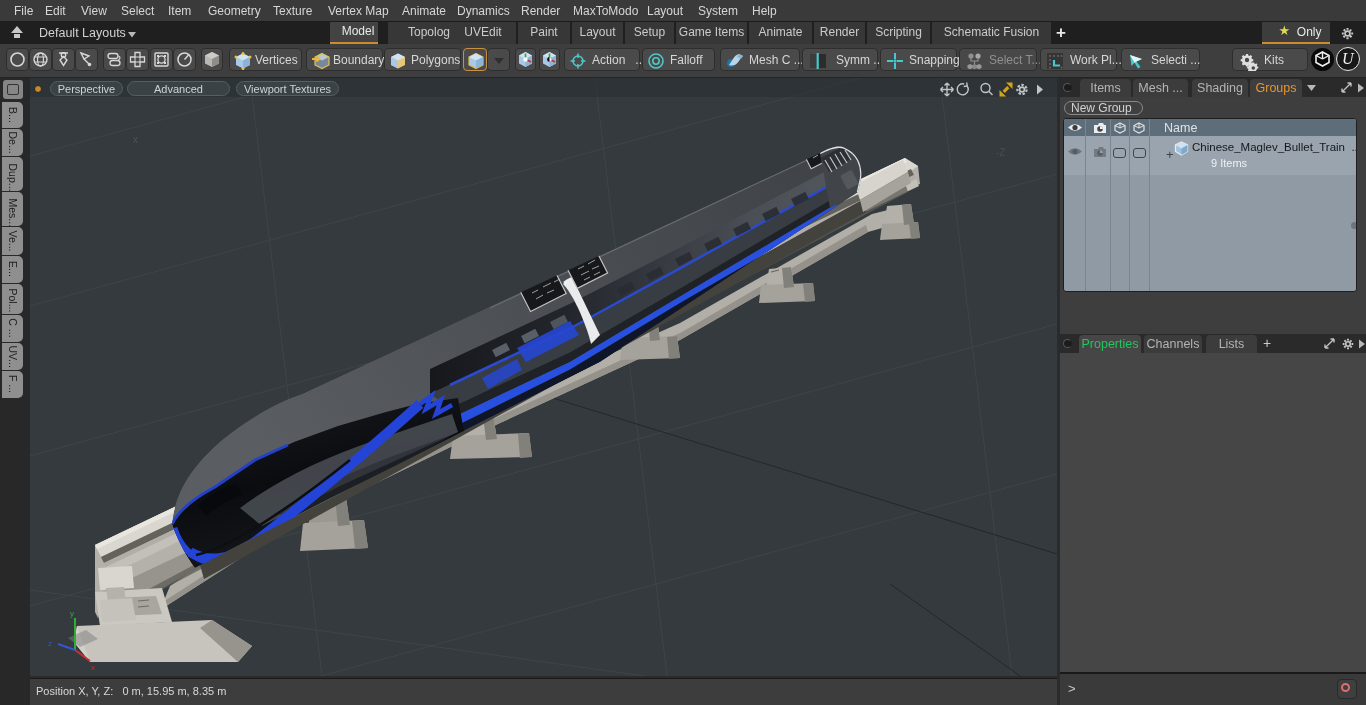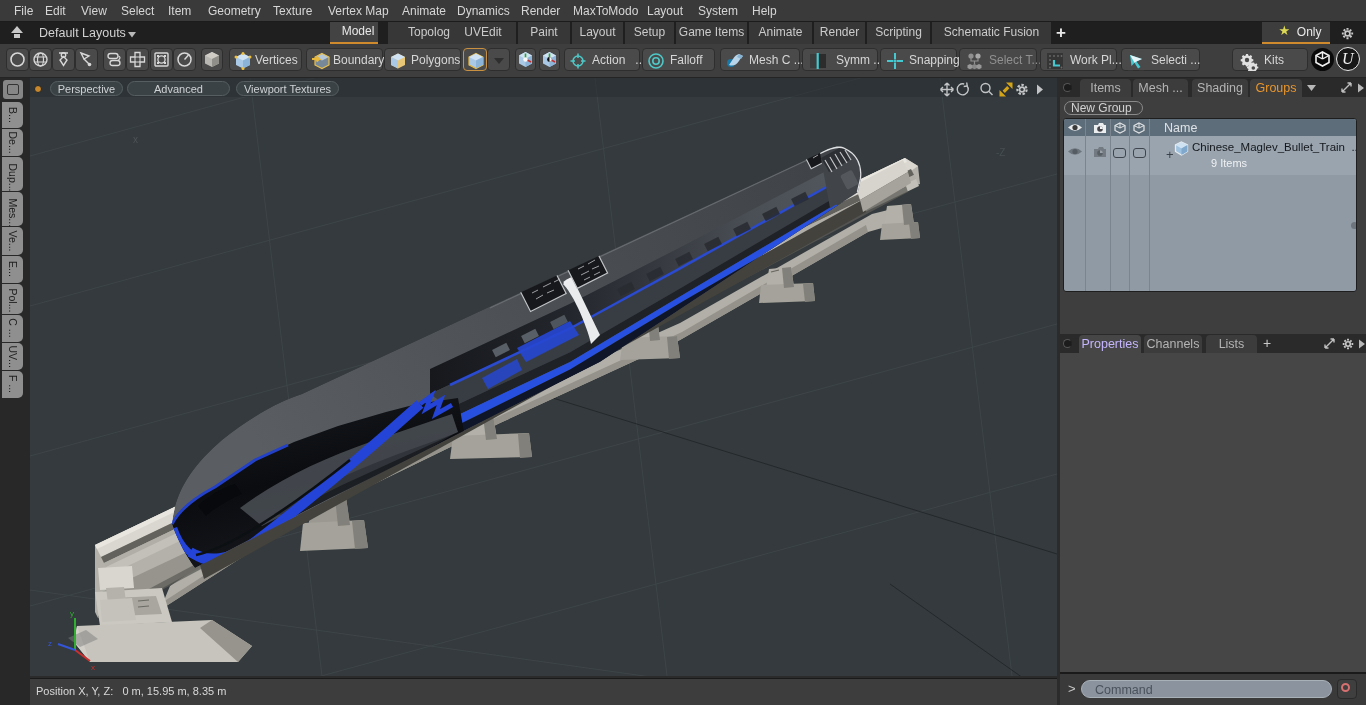--- a/index.html
+++ b/index.html
@@ -619,44 +619,41 @@
           <path d="M7.5 7.5 L13.5 4 L13.5 10.5 L7.5 14 Z" fill="#7fa8cc"></path>
         </svg>
       <span class="abs" style="left:128px;top:22px;font-size:11.5px;color:#14181c">Chinese_Maglev_Bullet_Train&nbsp; ...</span>
       <span class="abs" style="left:147px;top:38px;font-size:11px;color:#eff1f3">9 Items</span>
 
       <div class="abs" style="left:287px;top:103px;width:7px;height:7px;border-radius:50%;background:#6e757c"></div>
     </div>
 
     <div class="abs" style="left:0;top:256px;width:306px;height:19px;background:#2a2a2a">
       <div class="abs" style="left:3px;top:5px;width:9px;height:9px;border-radius:50%;background:#1c1c1c;border:1px solid #555;border-right-color:#222"></div>
-      <div class="rtab" style="left:19px;top:1px;width:62px;height:18px;line-height:19px;background:#464646;color:#c4b5fd">Properties</div>
+      <div class="rtab" style="left:19px;top:1px;width:62px;height:18px;line-height:19px;background:#464646;color:#22c55e">Properties</div>
       <div class="rtab" style="left:84px;top:1px;width:58px;height:18px;line-height:19px">Channels</div>
       <div class="rtab" style="left:146px;top:1px;width:51px;height:18px;line-height:19px">Lists</div>
       <span class="abs" style="left:203px;top:1px;font-size:14px;color:#c8c8c8">+</span>
       <svg class="abs" style="left:263px;top:3px" width="13" height="13" viewBox="0 0 13 13">
           <g stroke="#c0c0c0" stroke-width="1.4" fill="none">
             <path d="M2 11 L11 2 M11 2 L7.5 2 M11 2 L11 5.5 M2 11 L5.5 11 M2 11 L2 7.5"></path>
           </g>
         </svg>
       <svg class="abs" style="left:281px;top:3px" width="14" height="14" viewBox="0 0 16 16">
           <path fill="#c9c9c9" d="M8 4.5 A3.5 3.5 0 1 0 8 11.5 A3.5 3.5 0 1 0 8 4.5 M8 6.3 A1.7 1.7 0 1 1 8 9.7 A1.7 1.7 0 1 1 8 6.3 M6.9 2 h2.2 v2 h-2.2 Z M6.9 12 h2.2 v2 h-2.2 Z M2 6.9 v2.2 h2 v-2.2 Z M12 6.9 v2.2 h2 v-2.2 Z M3.2 4.5 l1.6 -1.6 1.4 1.4 -1.6 1.6 Z M11.4 12.7 l1.6 -1.6 -1.4 -1.4 -1.6 1.6 Z M4.5 12.8 l-1.6 -1.6 1.4 -1.4 1.6 1.6 Z M12.7 4.6 l-1.6 1.6 -1.4 -1.4 1.6 -1.6 Z"></path>
         </svg>
       <svg class="abs" style="left:298px;top:5px" width="8" height="10" viewBox="0 0 8 10">
           <path d="M1 0.5 L7 5 L1 9.5 Z" fill="#b8b8b8"></path>
         </svg>
     </div>
 
     <div class="abs" style="left:0;top:275px;width:306px;height:319px;background:#464646"></div>
 
     <div class="abs" style="left:0;top:594px;width:306px;height:33px;background:#3a3a3a;border-top:2px solid #1a1a1a">
       <span class="abs" style="left:8px;top:7px;font-size:13px;color:#c8c8c8">&gt;</span>
-      <div class="abs" style="left:21px;top:6px;width:251px;height:18px;background:#8a939e;border:1px solid #a8b0b8;border-radius:9px">
-        <span style="position:absolute;left:13px;top:2px;font-size:12.5px;color:#4a525c">Command</span>
-      </div>
       <div class="abs" style="left:277px;top:5px;width:20px;height:20px;background:#3f3f3f;border:1px solid #2a2a2a;border-radius:4px">
         <div style="position:absolute;left:3px;top:3px;width:9px;height:9px;border:2.5px solid #d77070;border-radius:50%"></div>
       </div>
     </div>
   </div>
 
   <div class="abs" id="statusbar">
     <span style="position:absolute;left:6px;top:6px;font-size:11px;color:#d8d8d8">Position X, Y, Z:&nbsp;&nbsp; 0 m, 15.95 m, 8.35 m</span>
   </div>
 

